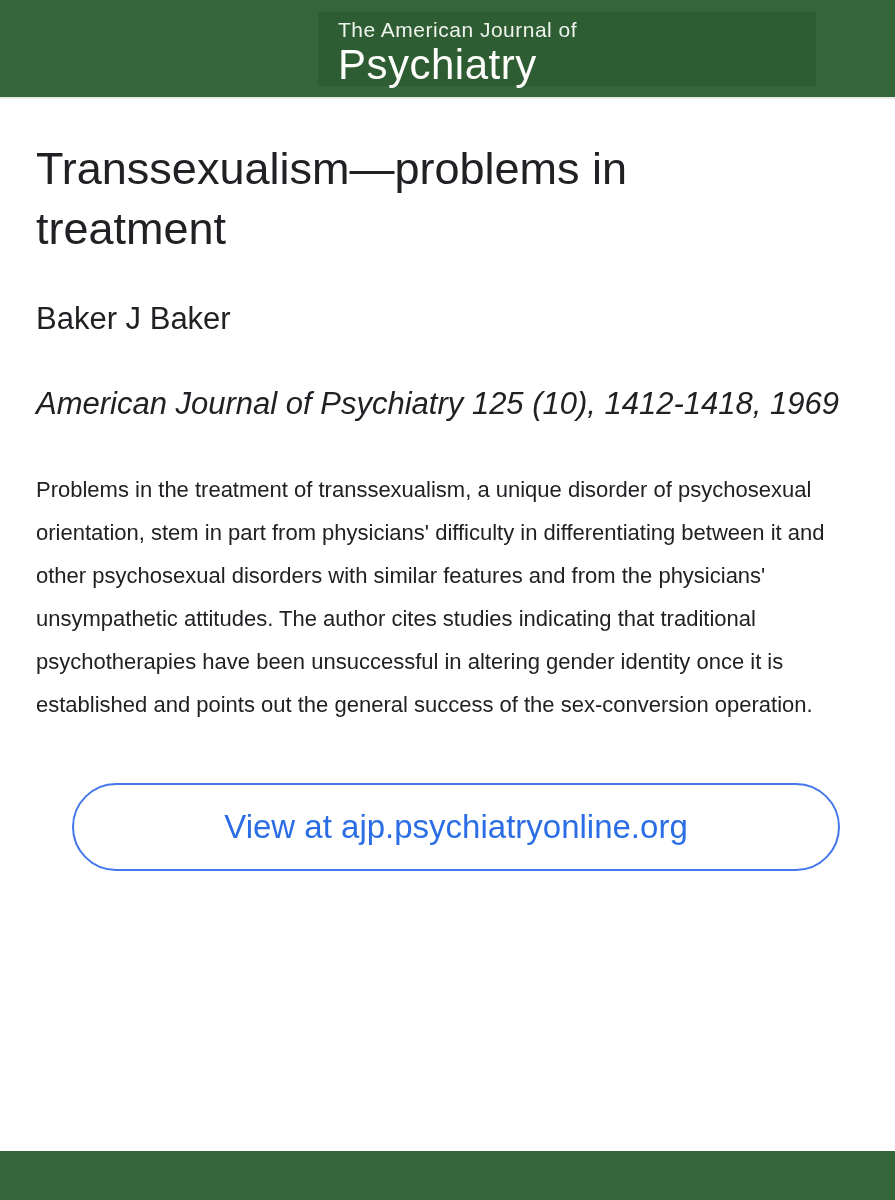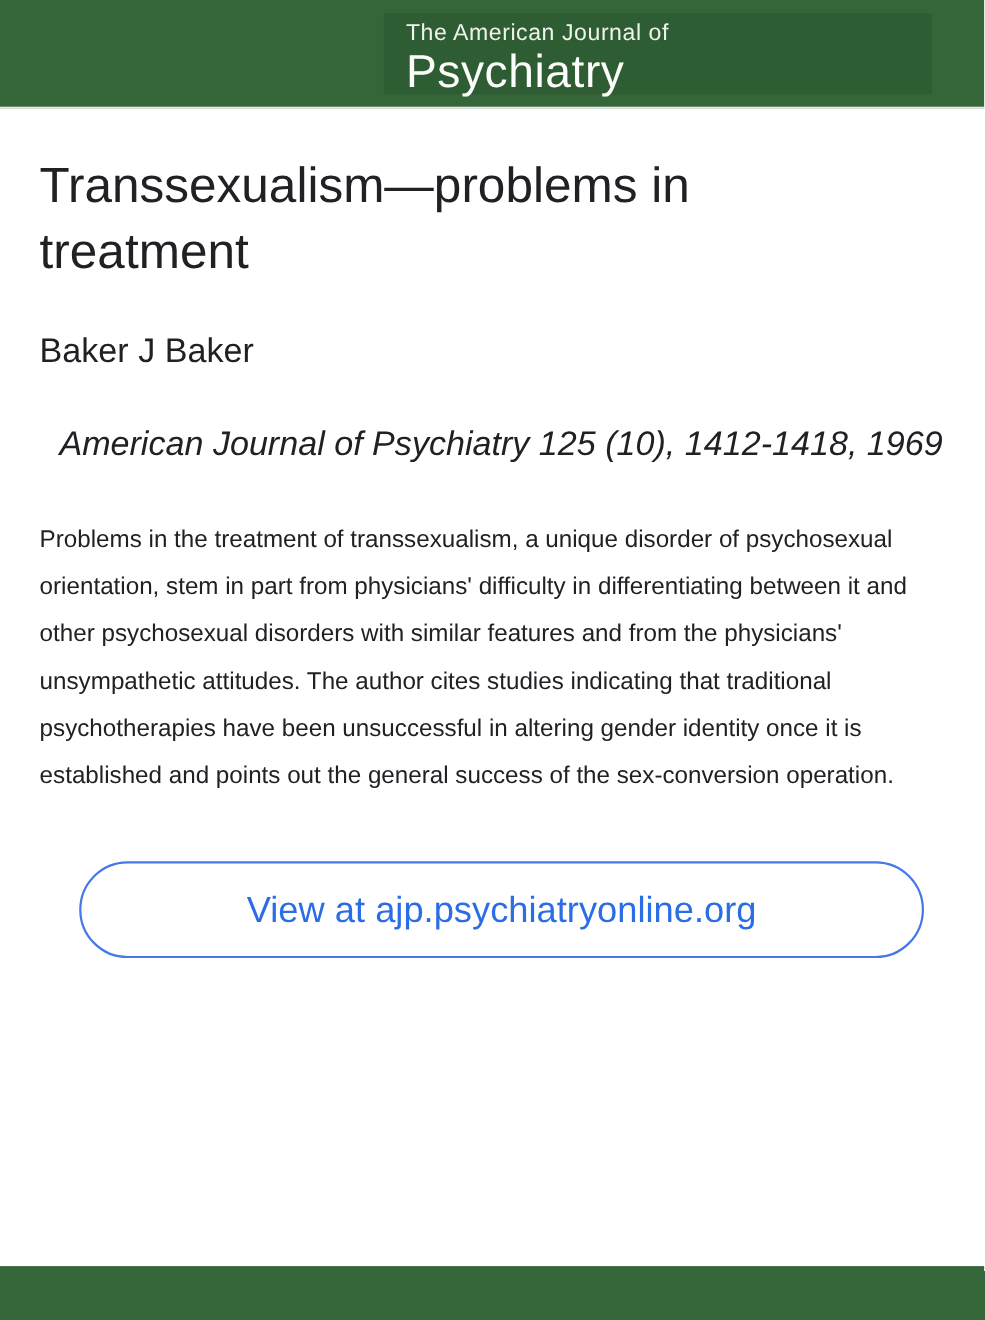--- a/index.html
+++ b/index.html
@@ -19,21 +19,21 @@
   
   .banner {
     position: relative;
     width: 100%;
     height: 99px;
     background: #35663a;
     border-bottom: 2px solid #e8eae6;
   }
   .logo-box {
     position: absolute;
-    left: 349px;
+    left: 318px;
     top: 12px;
     width: 498px;
     height: 74px;
     background: #2f5d33;
     padding: 5px 0 0 20px;
     cursor: pointer;
   }
   .logo-small {
     font-size: 21px;
     line-height: 25px;
@@ -65,21 +65,20 @@
     font-size: 31px;
     line-height: 38px;
     color: #202124;
   }
   .article-citation {
     margin-top: 44px;
     font-size: 31px;
     line-height: 44px;
     font-style: italic;
     color: #202124;
-    text-align: center;
   }
   .article-abstract {
     margin-top: 42px;
     font-size: 22px;
     line-height: 43px;
     color: #202124;
   }
 
   
   .view-button {

